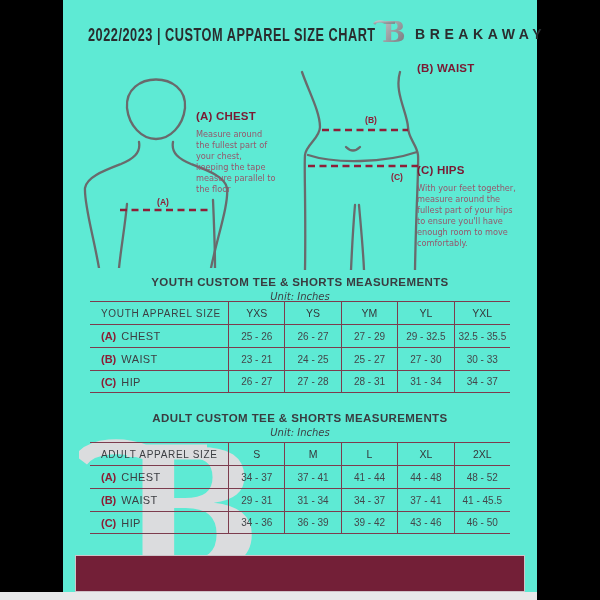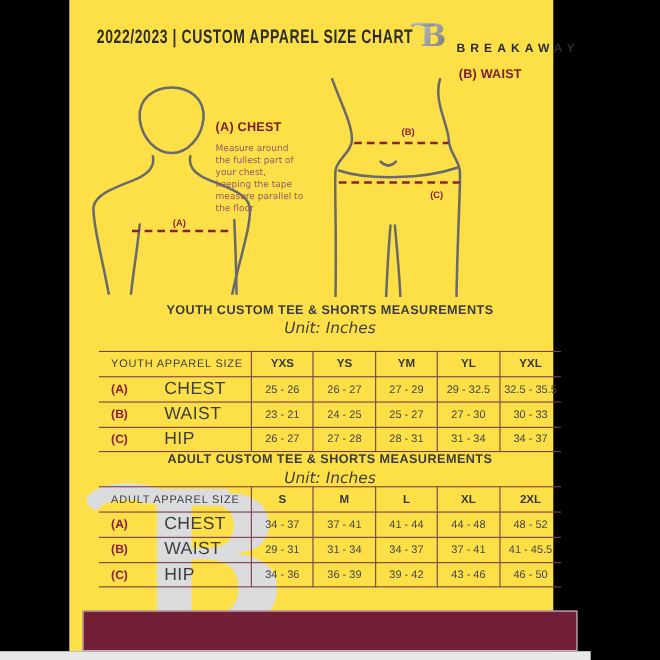--- a/index.html
+++ b/index.html
@@ -2,36 +2,36 @@
 <html><head>
 <meta charset="utf-8">
 <style>
   html,body{margin:0;padding:0;}
   body{
     width:600px;height:600px;position:relative;overflow:hidden;
     background:#000;
     font-family:"Liberation Sans", sans-serif;
   }
   .page{
-    position:absolute;left:63px;top:0;width:440px;height:592px;
-    background:#fde047;
+    position:absolute;left:63px;top:0;width:474px;height:592px;
+    background:#5eead4;
   }
   .bottom-strip{
     position:absolute;left:0;top:592px;width:537px;height:8px;background:#e7e8e9;
   }
   
   .hdr-title{
     position:absolute;left:25px;top:24px;
     font-size:15px;font-weight:bold;color:#2a2c2e;letter-spacing:.6px;
     transform:scale(.85,1.18);transform-origin:left top;white-space:nowrap;
   }
   .hdr-logo{position:absolute;left:310px;top:15px;}
   .hdr-brand{
-    position:absolute;left:352px;top:38px;
-    font-size:11px;font-weight:bold;color:#2a2c2e;letter-spacing:4.6px;white-space:nowrap;
+    position:absolute;left:352px;top:26px;
+    font-size:14px;font-weight:bold;color:#2a2c2e;letter-spacing:4.6px;white-space:nowrap;
   }
   
   .guide{position:absolute;}
   .guide h3{
     margin:0 0 7px 0;font-size:11.5px;font-weight:bold;color:#7a1a33;letter-spacing:.2px;
   }
   .guide p{
     margin:0;font-family:"DejaVu Sans", sans-serif;
     font-size:8.2px;line-height:11px;color:#96566b;
   }
@@ -45,39 +45,39 @@
   .body-line{fill:none;stroke:#696a6c;stroke-width:2.3;stroke-linecap:round;}
   .dash-line{fill:none;stroke:#8e1f38;stroke-width:2.3;stroke-dasharray:7 4.5;}
   .dash-label{font-family:"Liberation Sans", sans-serif;font-size:8.5px;font-weight:bold;fill:#8e1f38;}
   
   .sec-title{
     position:absolute;left:27px;width:420px;text-align:center;
     font-size:11.5px;font-weight:bold;color:#3a3c40;letter-spacing:.4px;
   }
   .sec-unit{
     position:absolute;left:27px;width:420px;text-align:center;
-    font-family:"DejaVu Sans", sans-serif;font-style:italic;font-size:14px;color:#3d3f43;
+    font-family:"DejaVu Sans", sans-serif;font-style:italic;font-size:10px;color:#3d3f43;
   }
   
   .mtable{
     position:absolute;left:27px;width:420px;z-index:2;
     display:grid;grid-template-columns:138px repeat(5,1fr);grid-auto-rows:23px;
   }
   .cell{
     display:flex;align-items:center;justify-content:center;
     border-top:1px solid #7d3c4e;white-space:nowrap;
     font-size:10px;color:#44464a;
   }
   .cell.first{justify-content:flex-start;padding-left:11px;}
   .cell.vline{border-left:1px solid #7d3c4e;}
   .cell.last-row{border-bottom:1px solid #7d3c4e;}
   .cell.head-first{font-size:10px;color:#3c3e42;letter-spacing:.7px;}
-  .cell.head{font-size:10.5px;font-weight:bold;color:#35373b;}
+  .cell.head{font-size:10.5px;font-weight:normal;color:#35373b;}
   .cell .pfx{font-weight:bold;color:#8c1d35;margin-right:5px;font-size:11px;}
-  .cell .lbl{color:#3c3e42;font-size:16px;letter-spacing:.4px;margin-left:28px;}
+  .cell .lbl{color:#3c3e42;font-size:11px;letter-spacing:.4px;}
   
   .watermark{position:absolute;left:16px;top:408px;z-index:1;}
   .footer-bar{
     position:absolute;left:12px;top:555px;width:450px;height:37px;z-index:2;
     background:#731f37;border:1px solid #cfc3c8;box-sizing:border-box;
   }
 </style>
 </head>
 <body>
 
@@ -119,30 +119,34 @@
     <text class="dash-label" x="112" y="122" text-anchor="middle">(C)</text>
   </svg>
 
   <div class="guide guide-a">
     <h3>(A) CHEST</h3>
     <p>Measure around the fullest part of your chest, keeping the tape measure parallel to the floor</p>
   </div>
   <div class="guide guide-b">
     <h3>(B) WAIST</h3>
   </div>
+  <div class="guide guide-c">
+    <h3>(C) HIPS</h3>
+    <p>With your feet together, measure around the fullest part of your hips to ensure you'll have enough room to move comfortably.</p>
+  </div>
 
   <svg class="watermark" width="210" height="185" viewBox="0 0 210 185">
     <text x="40" y="162" font-family="DejaVu Serif, serif" font-weight="bold" font-size="168" fill="#dbdcde">B</text>
     <path d="M2 52 C 14 36, 44 36, 66 44 L 128 44" fill="none" stroke="#dbdcde" stroke-width="15"></path>
   </svg>
 
   <div class="sec-title" style="top:276px;text-align:center;">YOUTH CUSTOM TEE &amp; SHORTS MEASUREMENTS</div>
   <div class="sec-unit" style="top:291px;">Unit: Inches</div>
 
-  <div class="mtable" style="top:319px;">
+  <div class="mtable" style="top:301px;">
     <div class="cell first head-first">YOUTH APPAREL SIZE</div>
     <div class="cell head vline">YXS</div>
     <div class="cell head vline">YS</div>
     <div class="cell head vline">YM</div>
     <div class="cell head vline">YL</div>
     <div class="cell head vline">YXL</div>
 
     <div class="cell first">
       <span class="pfx">(A)</span>
       <span class="lbl">CHEST</span>

